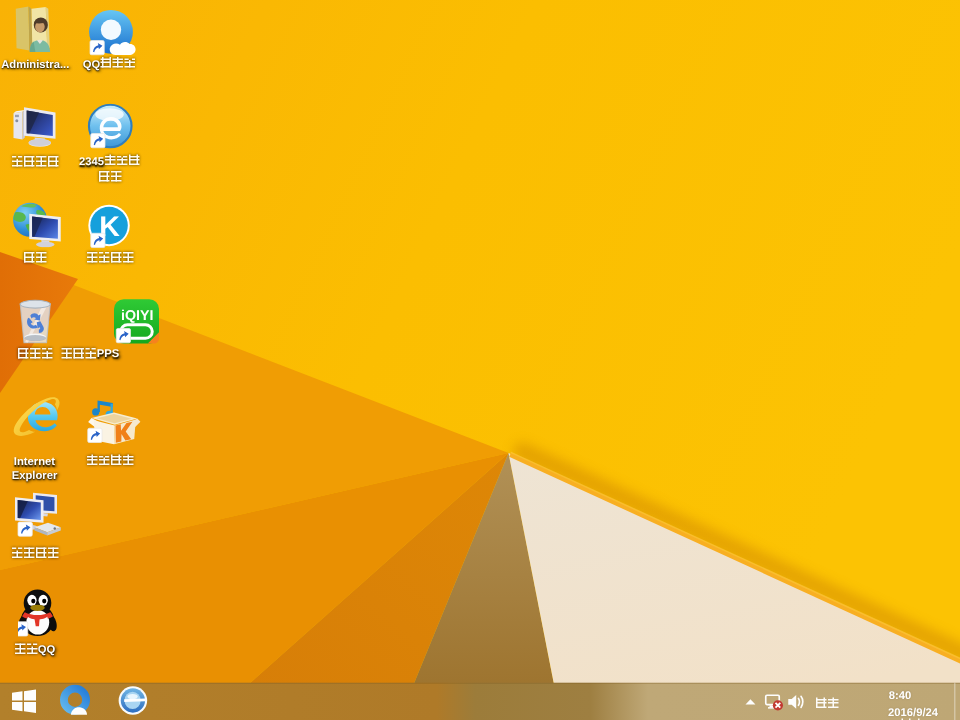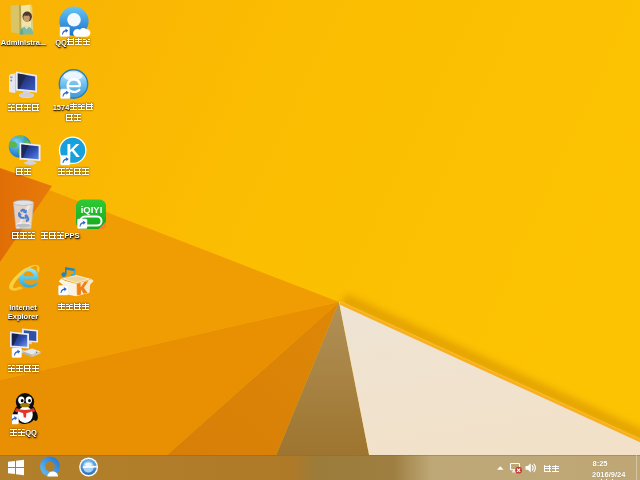--- a/index.html
+++ b/index.html
@@ -147,21 +147,21 @@
             <stop offset="0.5" stop-color="#6FC0EE"></stop>
             <stop offset="1" stop-color="#3E97D6"></stop>
           </linearGradient>
         </defs>
  <circle cx="15.5" cy="15" r="14.2" fill="url(#e2345)"></circle>
  <circle cx="15.5" cy="15" r="14.2" fill="none" stroke="#2E7EBE" stroke-width="1.4"></circle>
  <ellipse cx="15" cy="7.3" rx="9.5" ry="4.2" fill="#fff" opacity="0.75"></ellipse>
  <path d="M8.5 16.9 C8.3 11.9 12.3 8.6 16.5 9 C20.3 9.4 22.9 11.8 23 15 C23.1 16.5 22.6 17.5 22 18.3 L10.9 18.3 C11.7 20.6 14 21.9 16.8 21.7 C18.6 21.6 20.2 20.9 21.3 19.6 L22.8 20.9 C21.2 23 18.8 24 16.2 24 C11.9 23.9 8.7 21.1 8.5 16.9 Z M20.6 15.9 C20.5 13.3 18.6 11.5 15.9 11.4 C13.3 11.3 11.2 13.2 10.9 15.9 Z" fill="#FDFEFF"></path>
  <use href="#sc" x="2.5" y="20"></use>
 </svg></div>
-<div class="lbl" style="left:41px;top:102.6px;width:64px"><i>1574</i><span class="z"></span><span class="z c"></span><span class="z b"></span></div>
+<div class="lbl" style="left:41px;top:102.6px;width:64px"><i>2345</i><span class="z"></span><span class="z c"></span><span class="z b"></span></div>
 <div class="lbl" style="left:41px;top:113px;width:64px"><span class="z b"></span><span class="z"></span></div>
 
 <div class="ico" style="left:8px;top:134px"><svg width="33" height="31" viewBox="0 0 33 31">
  <defs>
           <radialGradient id="glb" cx="0.35" cy="0.3" r="0.9">
   <stop offset="0" stop-color="#7FD0F4"></stop>
             <stop offset="0.55" stop-color="#2E8ED8"></stop>
             <stop offset="1" stop-color="#1A5FB0"></stop>
           </radialGradient>
  <linearGradient id="scr2" x1="0" y1="0" x2="1" y2="1">
@@ -336,16 +336,16 @@
   <circle cx="8.6" cy="7.2" r="3.4" fill="#C23A32"></circle>
   <path d="M7 5.6 L10.2 8.8 M10.2 5.6 L7 8.8" stroke="#fff" stroke-width="1.2"></path>
  </g>
 
  <g transform="translate(525,8)">
   <path d="M0.5 3 L2.8 3 5.8 0.3 5.8 9.5 2.8 6.8 0.5 6.8 Z" fill="#FDFDFD"></path>
   <path d="M7.3 2.6 C8.2 3.8 8.2 6 7.3 7.2 M9 1.2 C10.6 3.3 10.6 6.5 9 8.6" fill="none" stroke="#FDFDFD" stroke-width="1.1" stroke-linecap="round"></path>
  </g>
 </svg>
 <div class="tray" style="left:543px;top:464.5px"><span class="z b" style="filter:none"></span><span class="z" style="filter:none"></span></div>
-<div class="tray" style="left:585px;top:459px;width:30px;text-align:center">8:25</div>
+<div class="tray" style="left:585px;top:459px;width:30px;text-align:center">8:40</div>
 <div class="tray" style="left:592px;top:469.5px">2016/9/24 <span class="z c" style="filter:none"></span><span class="z b" style="filter:none"></span><span class="z" style="filter:none"></span></div>
 
 </div>
 
 </body></html>

